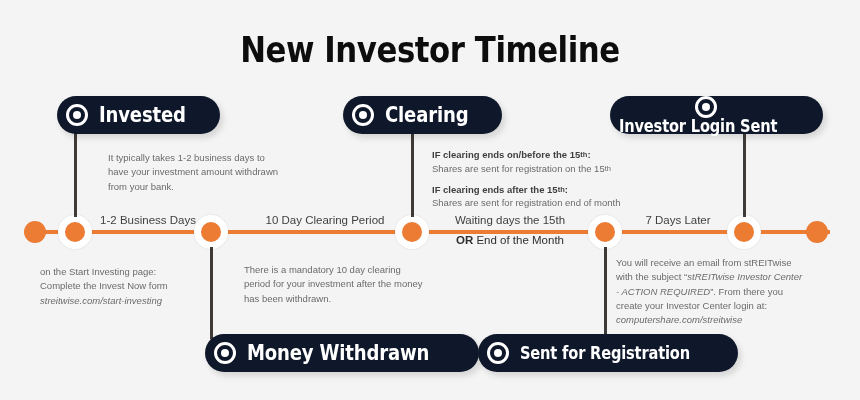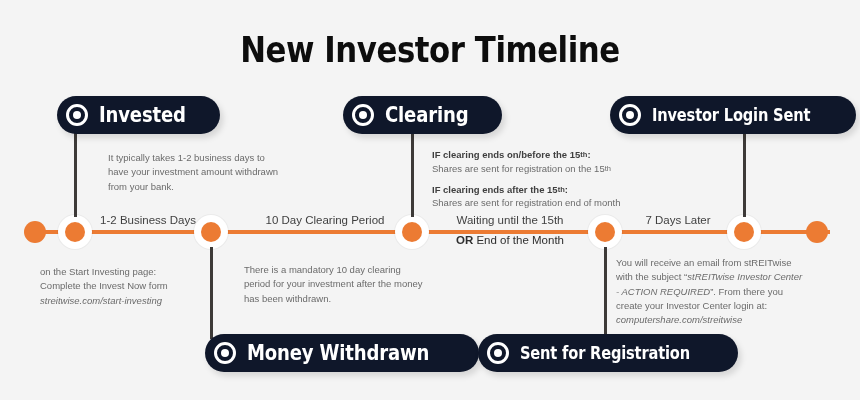--- a/index.html
+++ b/index.html
@@ -178,21 +178,21 @@
   <div class="pill" style="left:57px; top:96px;">
     <span class="bullseye"></span>
     <span class="pill-label">Invested</span>
   </div>
 
   <div class="pill" style="left:343px; top:96px;">
     <span class="bullseye"></span>
     <span class="pill-label">Clearing</span>
   </div>
 
-  <div class="pill small" style="left:610px; top:96px;">
+  <div class="pill small" style="left:610px; top:96px;flex-direction:column;">
     <span class="bullseye"></span>
     <span class="pill-label">Investor Login Sent</span>
   </div>
 
   <div class="pill" style="left:205px; top:334px;">
     <span class="bullseye"></span>
     <span class="pill-label">Money Withdrawn</span>
   </div>
 
   <div class="pill small" style="left:478px; top:334px;text-align:center;">
@@ -210,21 +210,21 @@
     <div class="cond-block">
       <div class="cond-head"><span>IF clearing ends after the 15</span><span class="ord">th</span><span>:</span></div>
       <div class="cond-sub">Shares are sent for registration end of month</div>
     </div>
   </div>
 
   <div class="span-label" style="left:78px; top:213px; width:140px;">1-2 Business Days</div>
 
   <div class="span-label" style="left:240px; top:213px; width:170px;">10 Day Clearing Period</div>
 
-  <div class="span-label" style="left:425px; top:213px; width:170px;">Waiting until the 15th</div>
+  <div class="span-label" style="left:425px; top:213px; width:170px;">Waiting days the 15th</div>
   <div class="span-label below" style="left:425px; top:233px; width:170px;"><b>OR</b><span> End of the Month</span></div>
 
   <div class="span-label" style="left:608px; top:213px; width:140px;">7 Days Later</div>
 
   <div class="note" style="left:40px; top:265px; width:180px;">
     <div>on the Start Investing page:</div>
     <div>Complete the Invest Now form</div>
     <div class="em">streitwise.com/start-investing</div>
   </div>
 

